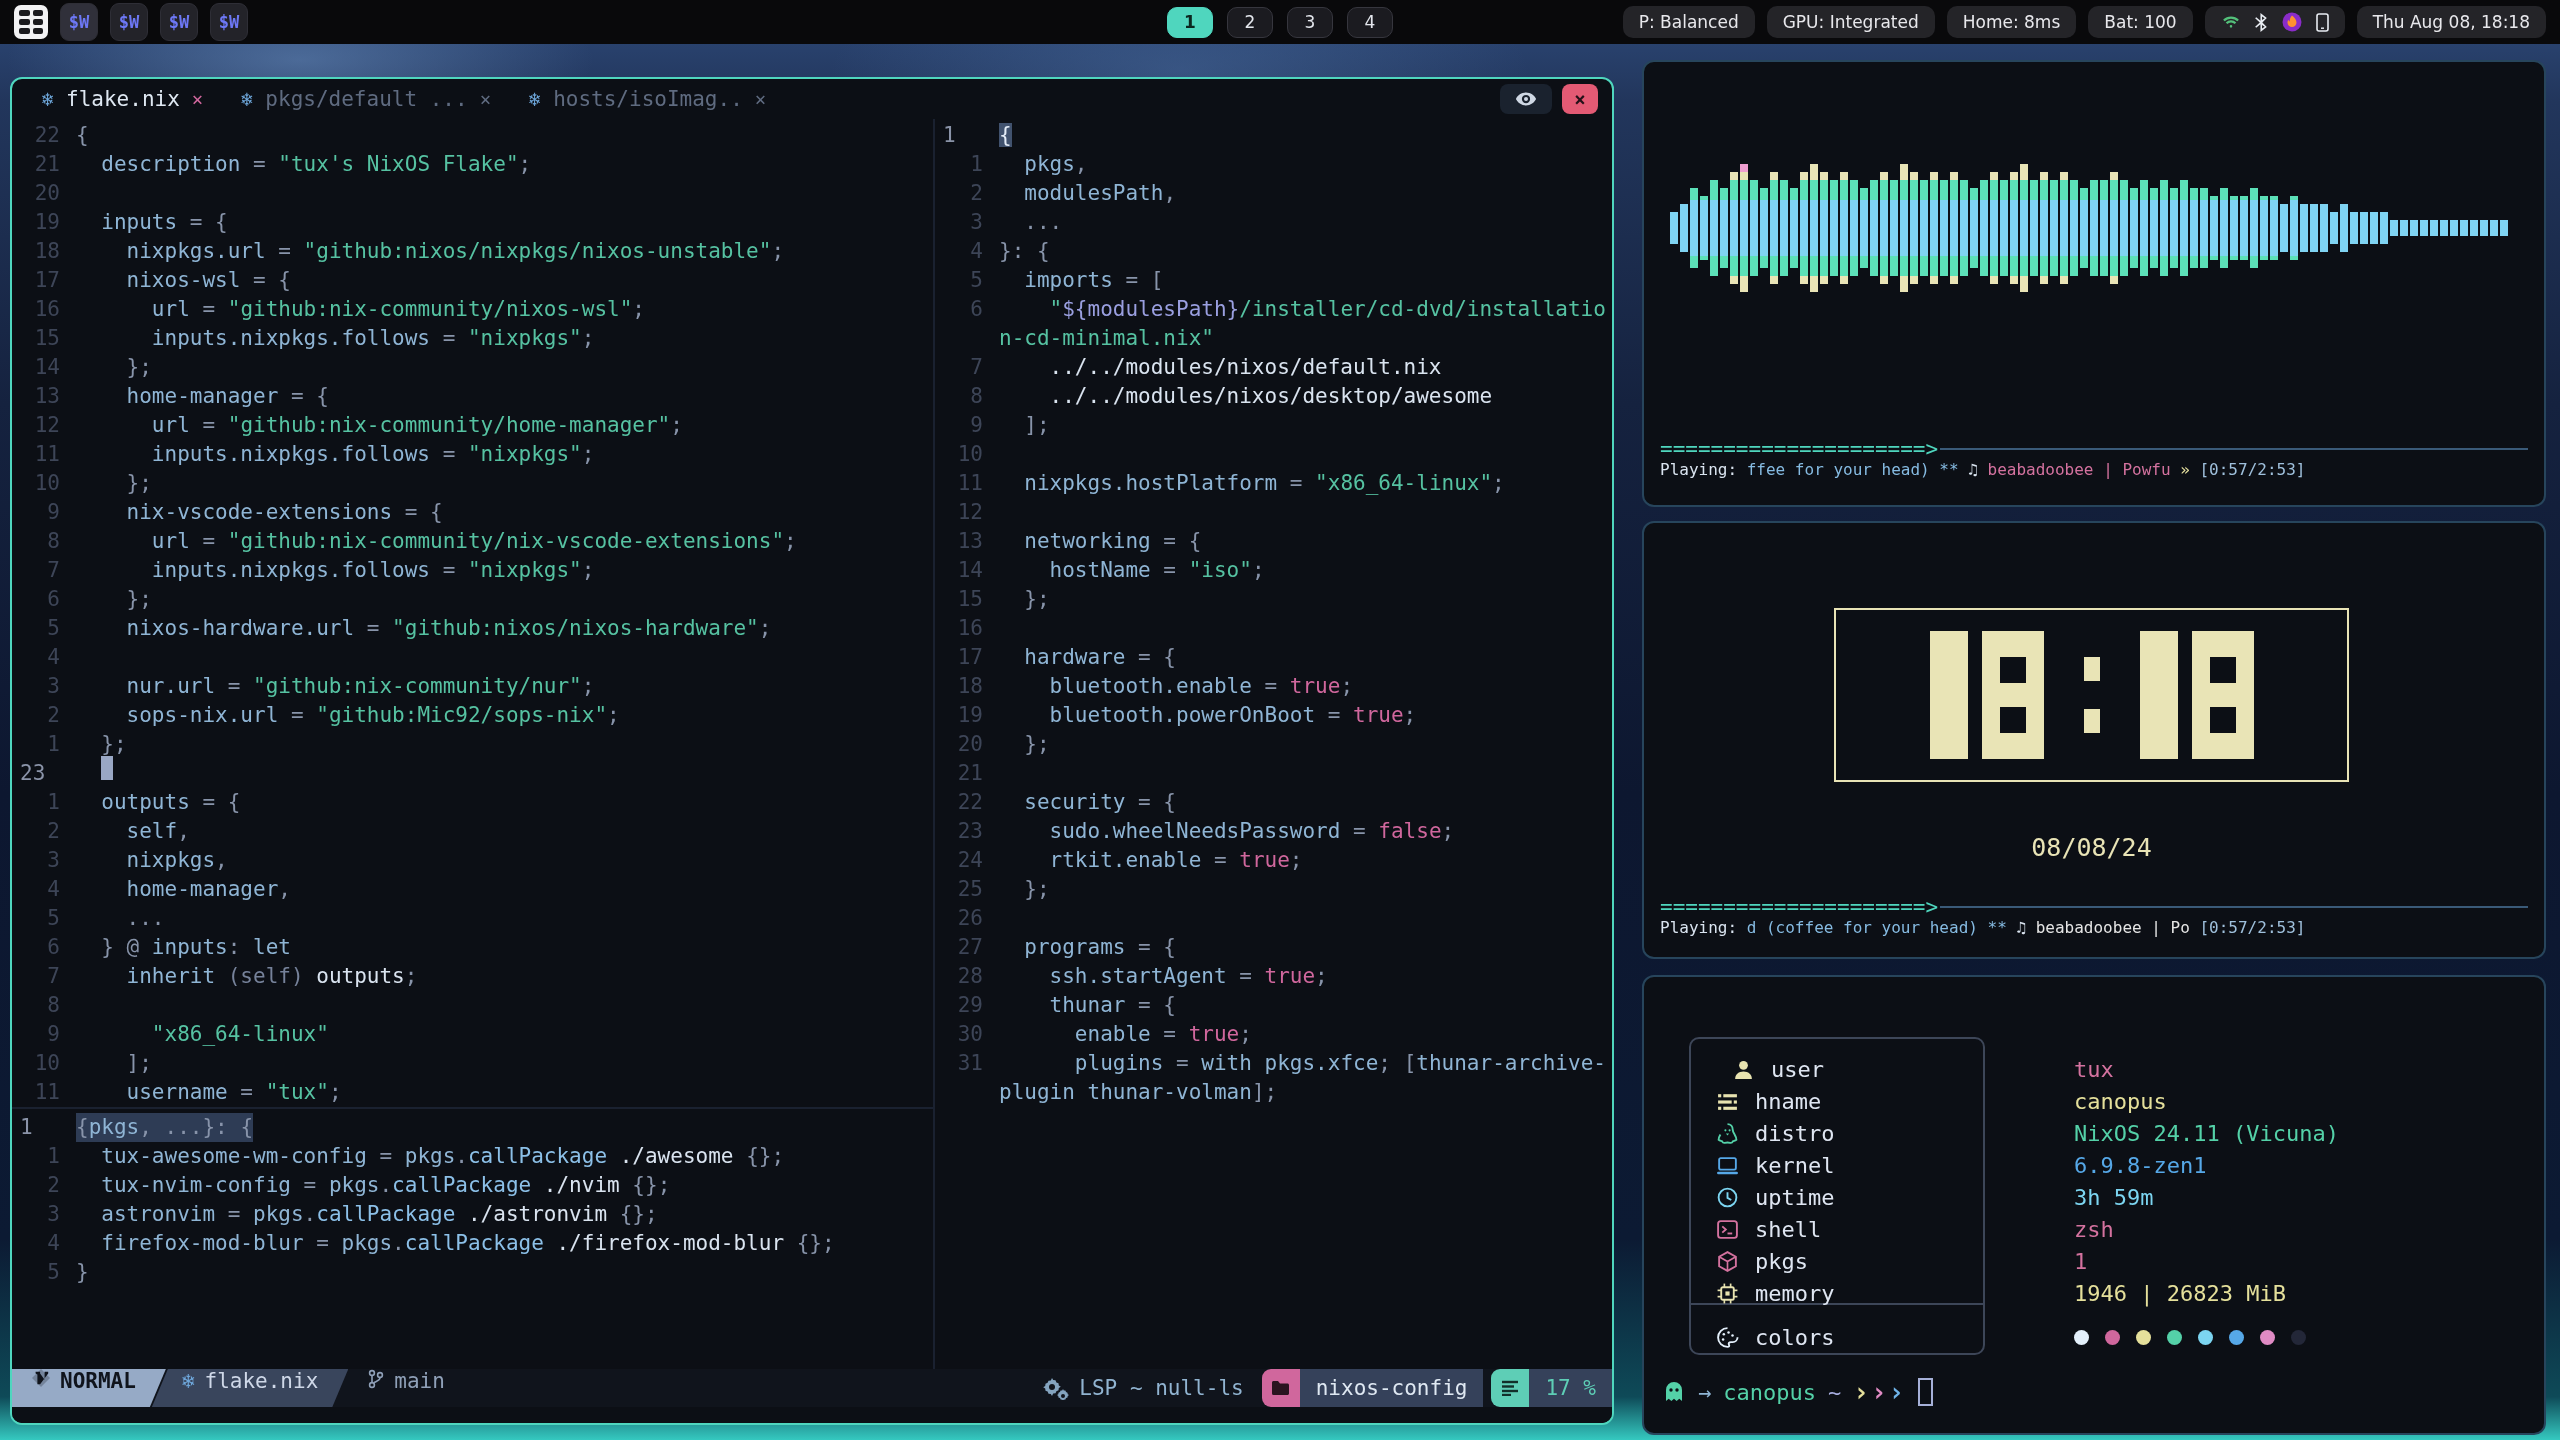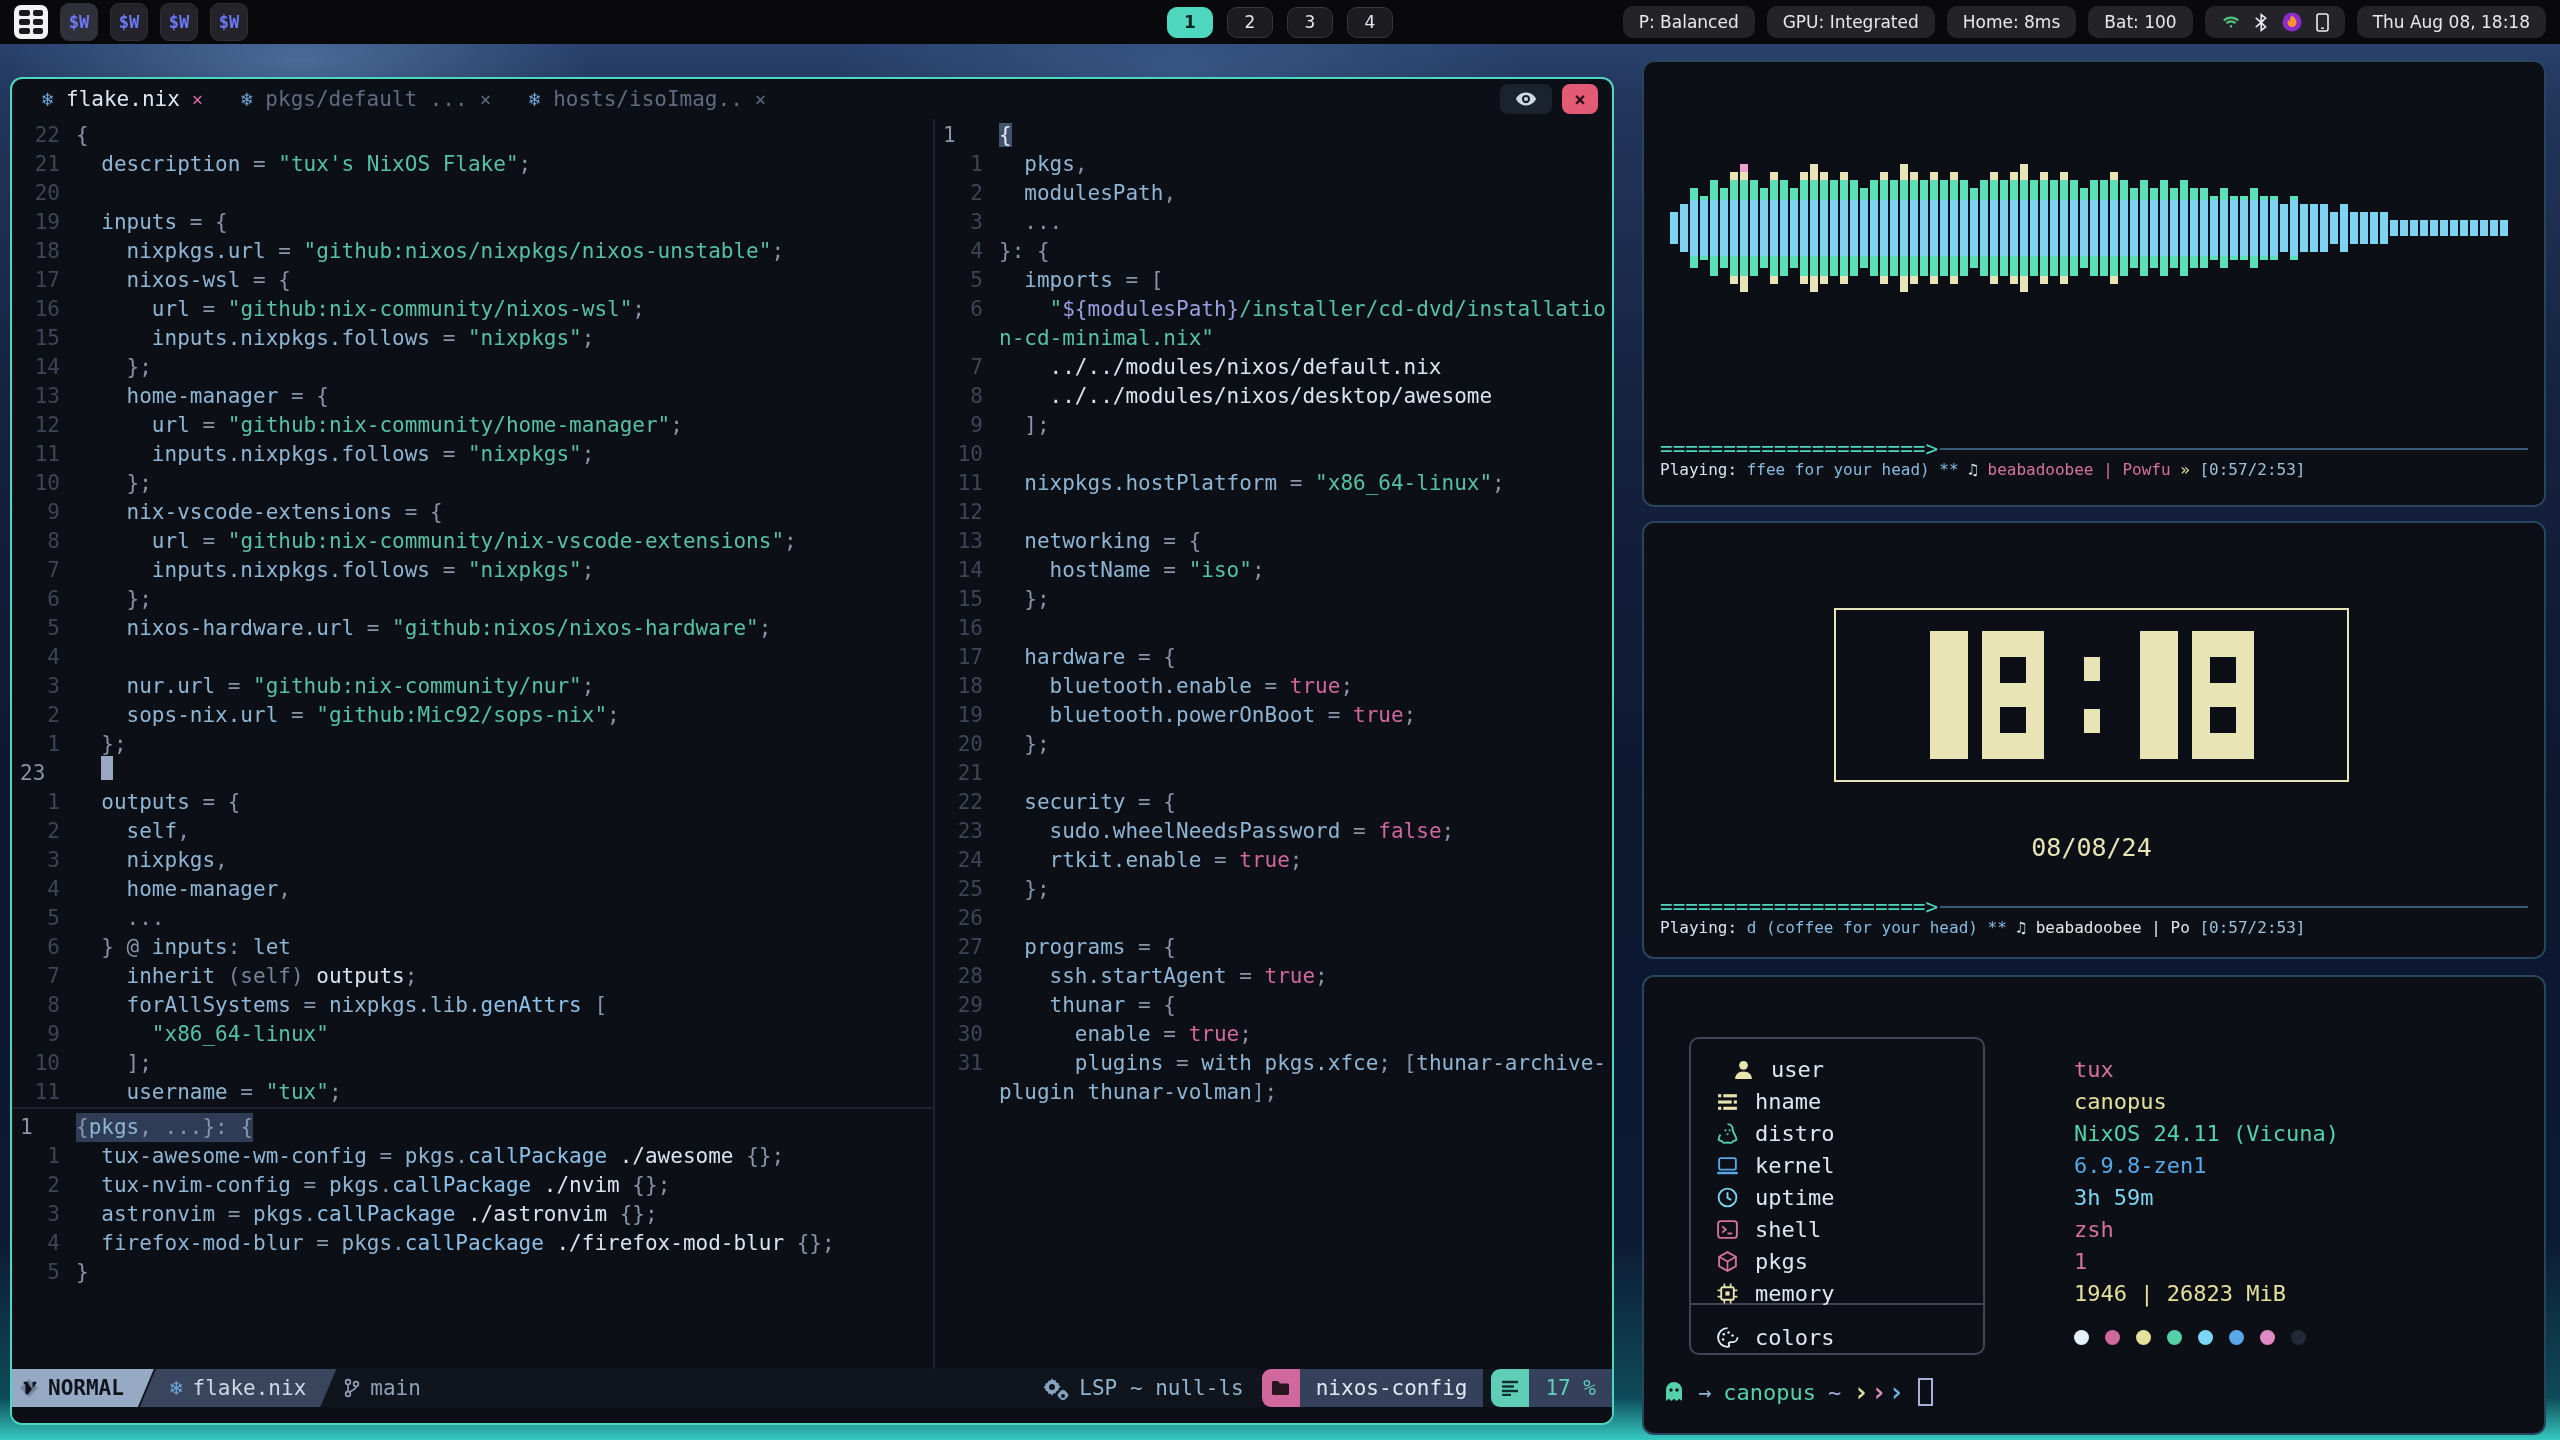--- a/index.html
+++ b/index.html
@@ -50,21 +50,21 @@
   .gut.cur{text-align:left;padding-left:8px;color:#8a93a8;}
   .code{position:relative;}
   .t-p{color:#8894aa;} .t-i{color:#8fb5d5;} .t-s{color:#56c2a2;} .t-w{color:#dae4f0;}
   .t-b{color:#d0679d;} .t-n{color:#9a9fe0;} .t-f{color:#8cc0e8;} .t-d{color:#76829a;}
   .t-cb{background:#41526e;color:#e4ecf7;}
   .hlline{background:#2e3c55;}
   .curblock{display:inline-block;width:12px;height:24px;background:#99a7c4;vertical-align:middle;margin-top:-3px;}
   
   .statusline{position:absolute;left:0;right:0;bottom:16px;height:38px;background:#10141c;display:flex;align-items:center;font-size:21px;}
   .cmdline{position:absolute;left:0;right:0;bottom:0;height:16px;background:#0c0f15;}
-  .seg{height:38px;display:flex;align-items:center;gap:10px;padding:0 8px;}
+  .seg{height:38px;display:flex;align-items:flex-start;gap:10px;padding:0 20px;}
   .seg.mode{background:#96aac6;color:#10141c;font-weight:bold;clip-path:polygon(0 0,100% 0,calc(100% - 16px) 100%,0 100%);padding-right:30px;}
   .seg.file{background:#39455c;color:#cfd8e8;margin-left:-14px;clip-path:polygon(16px 0,100% 0,calc(100% - 16px) 100%,0 100%);padding-left:30px;padding-right:30px;}
   .seg.branch{color:#8fa0b8;}
   .sl-right{margin-left:auto;display:flex;align-items:center;gap:0;}
   .lsp{color:#91b4d1;display:flex;align-items:center;gap:10px;padding-right:18px;}
   .badge{width:38px;height:38px;display:flex;align-items:center;justify-content:center;}
   .badge.pink{background:#d0679d;border-radius:9px 0 0 9px;}
   .badge.teal{background:#5eceb6;border-radius:9px 0 0 9px;}
   .slate{background:#35415a;height:38px;display:flex;align-items:center;padding:0 16px;color:#dfe8f2;}
   .slate.pct{color:#5eceb6;}
@@ -209,21 +209,21 @@
           <div class="cl"><span class="gut">2</span><span><span class="t-i">    sops-nix.url</span><span class="t-p"> = </span><span class="t-s">"github:Mic92/sops-nix"</span><span class="t-p">;</span></span></div>
           <div class="cl"><span class="gut">1</span><span><span class="t-p">  };</span></span></div>
           <div class="cl"><span class="gut cur">23</span><span><span class="t-p">  </span></span><span class="curblock"></span></div>
           <div class="cl"><span class="gut">1</span><span><span class="t-i">  outputs</span><span class="t-p"> = {</span></span></div>
           <div class="cl"><span class="gut">2</span><span><span class="t-i">    self</span><span class="t-p">,</span></span></div>
           <div class="cl"><span class="gut">3</span><span><span class="t-i">    nixpkgs</span><span class="t-p">,</span></span></div>
           <div class="cl"><span class="gut">4</span><span><span class="t-i">    home-manager</span><span class="t-p">,</span></span></div>
           <div class="cl"><span class="gut">5</span><span><span class="t-p">    ...</span></span></div>
           <div class="cl"><span class="gut">6</span><span><span class="t-p">  } @ </span><span class="t-i">inputs</span><span class="t-p">: </span><span class="t-i">let</span></span></div>
           <div class="cl"><span class="gut">7</span><span><span class="t-i">    inherit</span><span class="t-d"> (self)</span><span class="t-w"> outputs</span><span class="t-p">;</span></span></div>
-          <div class="cl"><span class="gut">8</span><span><span class="t-i">    forAllSystems</span><span class="t-p"> = </span><span class="t-i">nixpkgs.lib.</span><span class="t-f">genAttrs</span><span class="t-p"> [</span></span></div>
+          <div class="cl"><span class="gut">8</span></div>
           <div class="cl"><span class="gut">9</span><span><span class="t-s">      "x86_64-linux"</span></span></div>
           <div class="cl"><span class="gut">10</span><span><span class="t-p">    ];</span></span></div>
           <div class="cl"><span class="gut">11</span><span><span class="t-i">    username</span><span class="t-p"> = </span><span class="t-s">"tux"</span><span class="t-p">;</span></span></div>
         </div>
       <div class="hsplit"></div>
       <div id="pane-bottom" class="code">
           <div class="cl"><span class="gut cur">1</span><span class="hlline"><span class="t-p">{</span><span class="t-i">pkgs</span><span class="t-p">, ...}: {</span></span></div>
           <div class="cl"><span class="gut">1</span><span><span class="t-i">  tux-awesome-wm-config</span><span class="t-p"> = </span><span class="t-i">pkgs</span><span class="t-p">.</span><span class="t-f">callPackage</span><span class="t-w"> ./awesome </span><span class="t-p">{};</span></span></div>
           <div class="cl"><span class="gut">2</span><span><span class="t-i">  tux-nvim-config</span><span class="t-p"> = </span><span class="t-i">pkgs</span><span class="t-p">.</span><span class="t-f">callPackage</span><span class="t-w"> ./nvim </span><span class="t-p">{};</span></span></div>
           <div class="cl"><span class="gut">3</span><span><span class="t-i">  astronvim</span><span class="t-p"> = </span><span class="t-i">pkgs</span><span class="t-p">.</span><span class="t-f">callPackage</span><span class="t-w"> ./astronvim </span><span class="t-p">{};</span></span></div>

